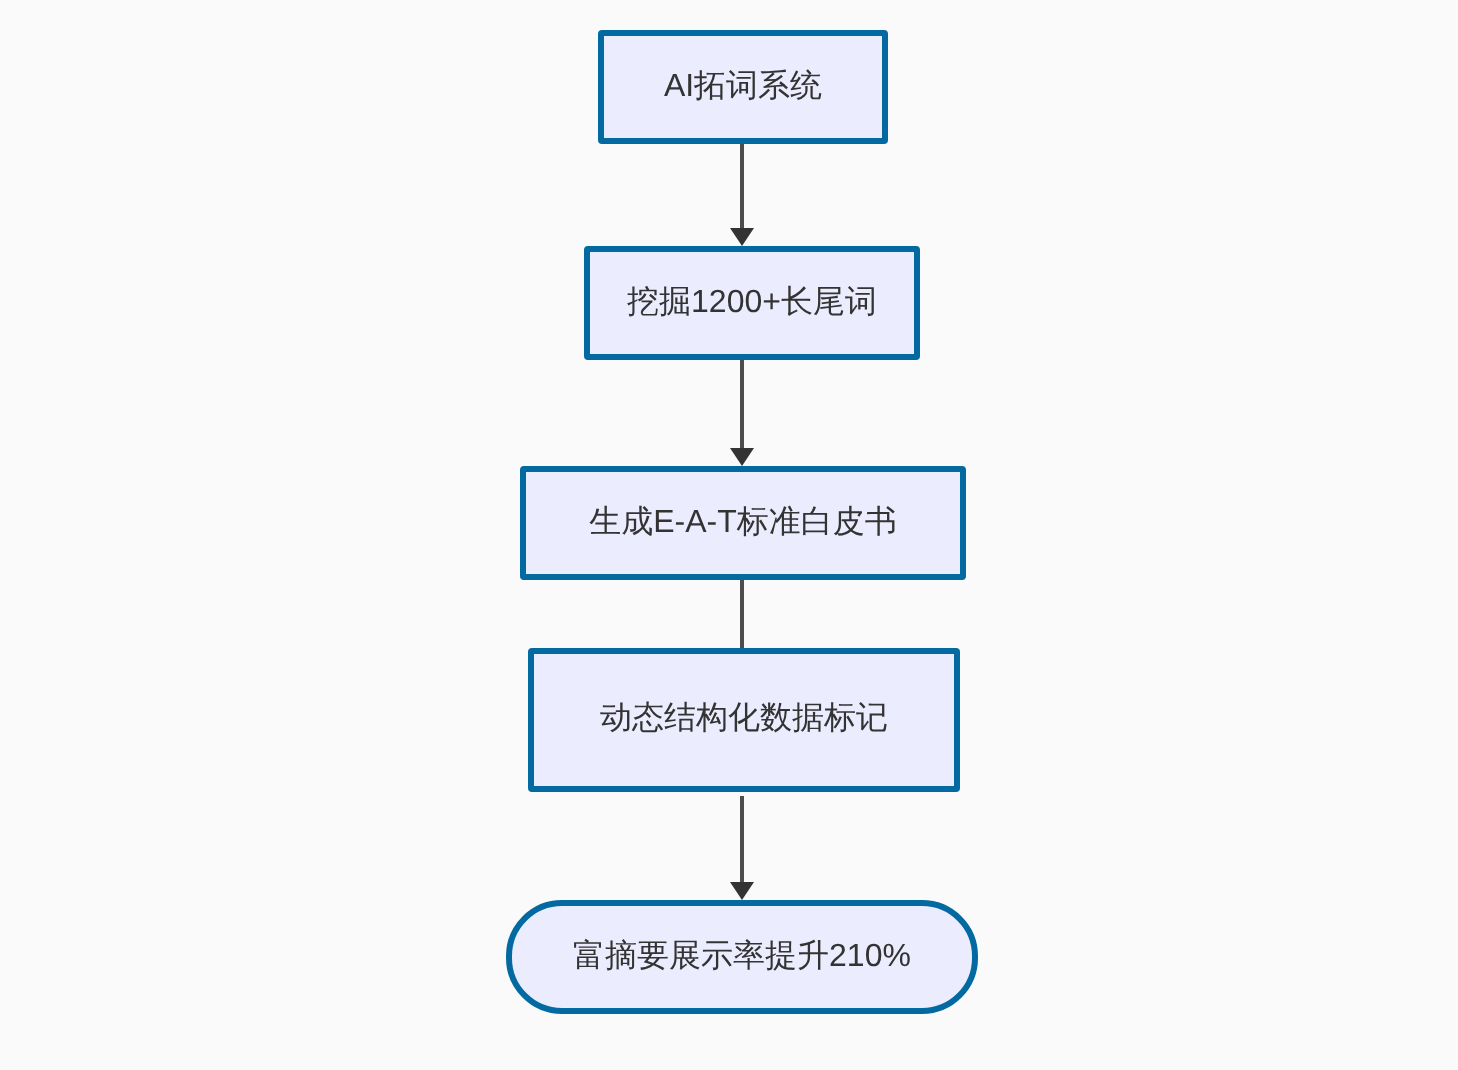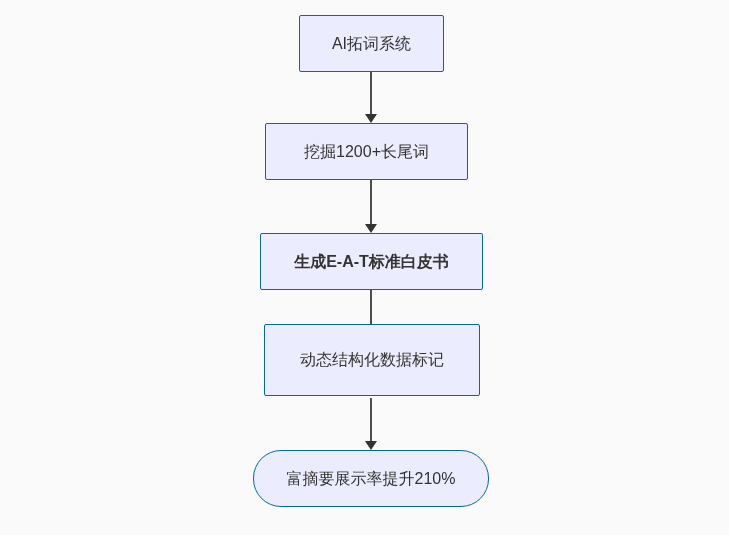--- a/index.html
+++ b/index.html
@@ -16,21 +16,21 @@
     position: relative;
     width: 729px;
     height: 535px;
     background: #fafafa;
     overflow: hidden;
   }
   .node {
     position: absolute;
     box-sizing: border-box;
     background: #ECECFF;
-    border: 1px solid #0369a1;
+    border: 3px solid #0369a1;
     border-radius: 2px;
     display: flex;
     align-items: center;
     justify-content: center;
     color: #333333;
     font-size: 16px;
     line-height: 1;
     white-space: nowrap;
   }
   .edge {
@@ -62,28 +62,28 @@
 
 <div class="canvas">
 
   <div class="node" style="left:299px; top:15px; width:145px; height:57px;">AI拓词系统</div>
 
   <div class="edge" style="top:72px; height:51px;">
     <span class="line"></span>
     <span class="head"></span>
   </div>
 
-  <div class="node" style="left:265px; top:123px; width:203px; height:57px;">挖掘1200+长尾词</div>
+  <div class="node" style="left:292px; top:123px; width:168px; height:57px;">挖掘1200+长尾词</div>
 
   <div class="edge" style="top:180px; height:53px;">
     <span class="line"></span>
     <span class="head"></span>
   </div>
 
-  <div class="node" style="left:260px; top:233px; width:223px; height:57px;font-weight:bold;">生成E-A-T标准白皮书</div>
+  <div class="node" style="left:260px; top:233px; width:223px; height:57px;">生成E-A-T标准白皮书</div>
 
   <div class="edge" style="top:290px; height:51px;">
     <span class="line"></span>
     <span class="head"></span>
   </div>
 
   <div class="node" style="left:264px; top:324px; width:216px; height:72px;">动态结构化数据标记</div>
 
   <div class="edge" style="top:398px; height:52px;">
     <span class="line"></span>

